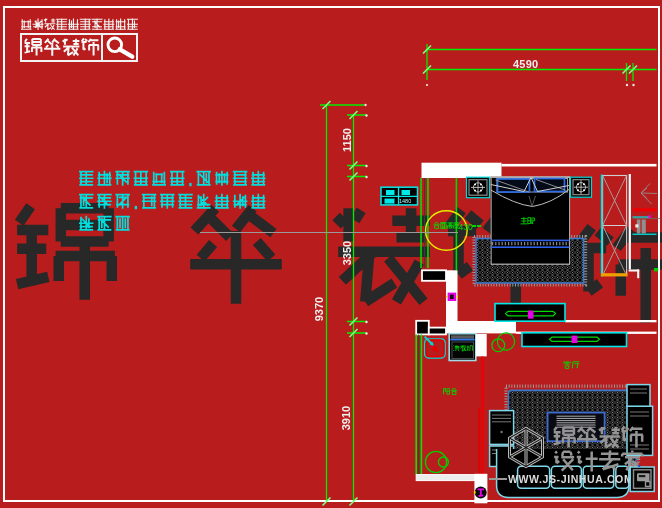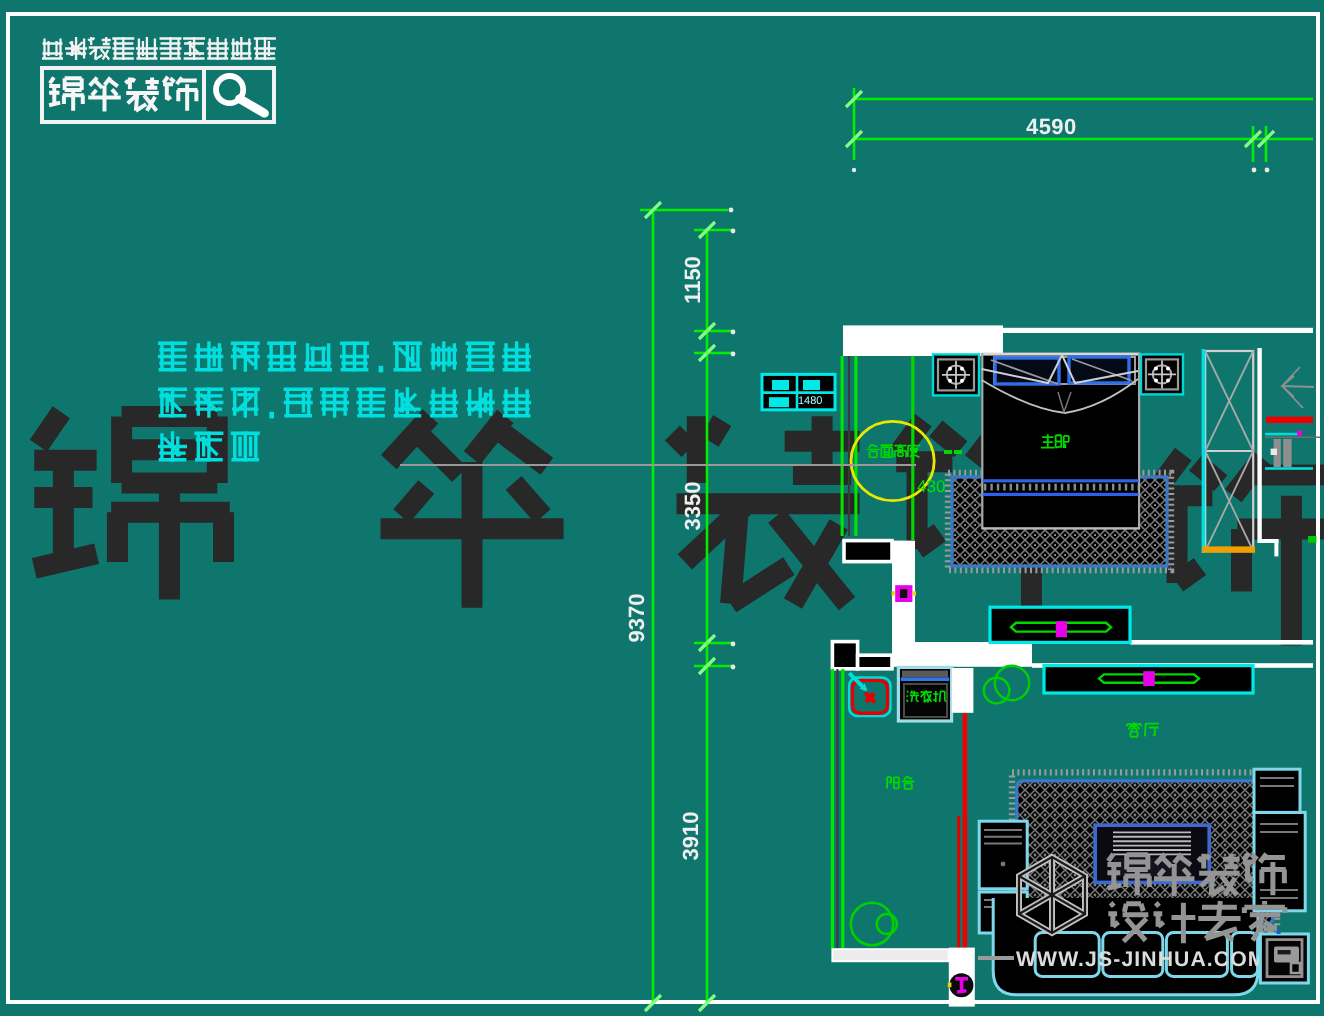--- a/index.html
+++ b/index.html
@@ -1,15 +1,15 @@
 <!DOCTYPE html>
 <html><head><meta charset="utf-8">
 <style>
 html,body{margin:0;padding:0;background:#000;}
-#page{position:relative;width:662px;height:508px;background:#0f766e;overflow:hidden;
+#page{position:relative;width:662px;height:508px;background:#b91c1c;overflow:hidden;
  font-family:"Liberation Sans",sans-serif;}
 .abs{position:absolute;}
 </style></head><body>
 <div id="page">
 
 <svg style="position:absolute;left:14.0px;top:202.0px;overflow:visible;" width="112" height="104" viewBox="0 0 112 104">
       <path d="M16.64,4.16 L5.20,20.80 M3.12,28.08 L34.32,28.08 M3.12,46.80 L32.24,46.80 M17.68,28.08 L17.68,82.16 M3.12,82.16 L34.32,74.88 M46.80,6.24 L94.64,6.24 M46.80,6.24 L46.80,39.52 M94.64,6.24 L94.64,39.52 M46.80,39.52 L94.64,39.52 M46.80,22.88 L94.64,22.88 M41.60,54.08 L100.88,54.08 M44.72,54.08 L44.72,79.04 M97.76,54.08 L97.76,79.04 M70.72,39.52 L70.72,97.76" fill="none" stroke="#282828" stroke-width="10.50"></path>
     </svg>
 <svg style="position:absolute;left:184.0px;top:204.0px;overflow:visible;" width="112" height="104" viewBox="0 0 112 104">
       <path d="M31.20,4.16 L10.40,27.04 M27.04,14.56 L45.76,33.28 M68.64,4.16 L52.00,24.96 M64.48,10.40 L89.44,29.12 M6.24,60.32 L97.76,60.32 M52.00,27.04 L52.00,99.84 M29.12,39.52 L16.64,54.08 M72.80,37.44 L87.36,54.08" fill="none" stroke="#282828" stroke-width="10.50"></path>
@@ -333,21 +333,21 @@
       <path d="M0.54,0.54 L1.09,1.22 M0.27,2.72 L0.82,3.40 M0.95,5.85 L0.27,4.90 M3.13,0.27 L2.45,1.50 M2.04,1.50 L6.26,1.50 M4.08,0.41 L4.08,2.72 M1.90,2.72 L6.53,2.72 M3.26,2.72 L2.72,5.98 M5.17,2.72 L5.17,5.03 M5.17,5.03 L6.26,5.85" fill="none" stroke="#00d800" stroke-width="0.85"></path>
       <path d="M10.10,0.14 L10.10,0.82 M7.24,1.09 L12.96,1.09 M9.56,1.09 L7.38,3.54 M9.42,1.09 L9.15,6.12 M9.15,6.12 L11.05,4.49 M10.37,1.63 L12.68,5.98 M12.41,2.04 L10.78,6.26" fill="none" stroke="#00d800" stroke-width="0.85"></path>
       <path d="M14.90,0.54 L14.90,6.12 M13.67,2.04 L16.12,2.04 M13.67,5.30 L14.90,4.22 M17.21,0.68 L16.80,5.98 M17.21,0.68 L19.38,0.68 M19.38,0.68 L19.38,5.03 M19.38,5.03 L19.93,5.85" fill="none" stroke="#00d800" stroke-width="0.85"></path>
     </svg>
 <svg style="position:absolute;left:432.5px;top:221.8px;overflow:visible;" width="27" height="7" viewBox="0 0 27 7">
       <path d="M2.74,0.29 L1.44,2.02 M2.74,0.29 L5.62,1.44 M0.43,2.74 L6.77,2.74 M1.73,3.74 L5.47,3.74 M1.73,3.74 L1.73,6.62 M5.47,3.74 L5.47,6.62 M1.73,6.62 L5.47,6.62" fill="none" stroke="#00d800" stroke-width="0.85"></path>
       <path d="M7.23,0.58 L13.57,0.58 M10.40,0.58 L10.40,1.58 M7.66,1.58 L13.14,1.58 M7.66,1.58 L7.66,6.62 M13.14,1.58 L13.14,6.62 M7.66,6.62 L13.14,6.62 M9.25,1.58 L9.25,6.62 M11.55,1.58 L11.55,6.62 M9.25,4.03 L11.55,4.03 M9.25,5.47 L11.55,5.47" fill="none" stroke="#00d800" stroke-width="0.85"></path>
       <path d="M17.20,0.14 L17.20,0.72 M14.18,0.86 L20.22,0.86 M16.05,1.58 L18.35,1.58 M16.05,1.58 L16.05,2.74 M18.35,1.58 L18.35,2.74 M16.05,2.74 L18.35,2.74 M14.32,3.46 L14.32,6.62 M14.32,3.46 L20.08,3.46 M20.08,3.46 L20.08,6.62 M15.90,4.32 L18.50,4.32 M15.90,4.32 L15.90,6.05 M18.50,4.32 L18.50,6.05 M15.90,6.05 L18.50,6.05" fill="none" stroke="#00d800" stroke-width="0.85"></path>
       <path d="M24.00,0.14 L24.00,0.72 M20.83,0.86 L27.17,0.86 M21.12,0.86 L20.83,6.48 M22.42,1.73 L22.42,3.17 M25.15,1.73 L25.15,3.17 M21.84,2.30 L26.02,2.30 M21.84,3.17 L25.87,3.17 M22.70,4.03 L25.58,4.03 M23.57,4.03 L22.13,6.62 M23.28,5.04 L26.74,6.62" fill="none" stroke="#00d800" stroke-width="0.85"></path>
     </svg>
-    <div class="abs" style="left:458.5px;top:238px;color:#00e400;font-size:8.5px;font-weight:normal;transform:translateZ(0);">430</div>
+    <div class="abs" style="left:458.5px;top:222px;color:#00e400;font-size:8.5px;font-weight:normal;transform:translateZ(0);">430</div>
 <div class="abs" style="left:472px;top:225px;width:3.8px;height:1.8px;background:#00d800;"></div>
 <div class="abs" style="left:477px;top:225px;width:3.8px;height:1.8px;background:#00d800;"></div>
 
 <div class="abs" style="left:399px;top:198px;font-size:5.5px;color:#aff;transform:translateZ(0);">1480</div>
 
 <svg style="position:absolute;left:78.0px;top:170.0px;overflow:visible;" width="190" height="16" viewBox="0 0 190 16">
       <path d="M0.99,1.65 L15.51,1.65 M1.32,14.85 L15.18,14.85 M8.25,0.66 L8.25,15.84 M0.99,8.25 L15.51,8.25 M1.65,4.95 L14.85,4.95 M1.65,11.55 L14.85,11.55 M2.97,1.65 L2.97,14.85" fill="none" stroke="#00dede" stroke-width="1.70"></path>
       <path d="M19.52,14.85 L33.38,14.85 M26.45,0.66 L26.45,15.84 M19.19,8.25 L33.71,8.25 M19.85,4.95 L33.05,4.95 M21.17,1.65 L21.17,14.85 M31.73,1.65 L31.73,14.85 M29.09,3.30 L29.09,13.20" fill="none" stroke="#00dede" stroke-width="1.70"></path>
       <path d="M37.39,1.65 L51.91,1.65 M44.65,0.66 L44.65,15.84 M37.39,8.25 L51.91,8.25 M38.05,4.95 L51.25,4.95 M39.37,1.65 L39.37,14.85 M49.93,1.65 L49.93,14.85 M40.36,3.96 L48.94,12.54" fill="none" stroke="#00dede" stroke-width="1.70"></path>
       <path d="M55.59,1.65 L70.11,1.65 M55.92,14.85 L69.78,14.85 M62.85,0.66 L62.85,15.84 M55.59,8.25 L70.11,8.25 M56.25,11.55 L69.45,11.55 M57.57,1.65 L57.57,14.85 M68.13,1.65 L68.13,14.85" fill="none" stroke="#00dede" stroke-width="1.70"></path>

